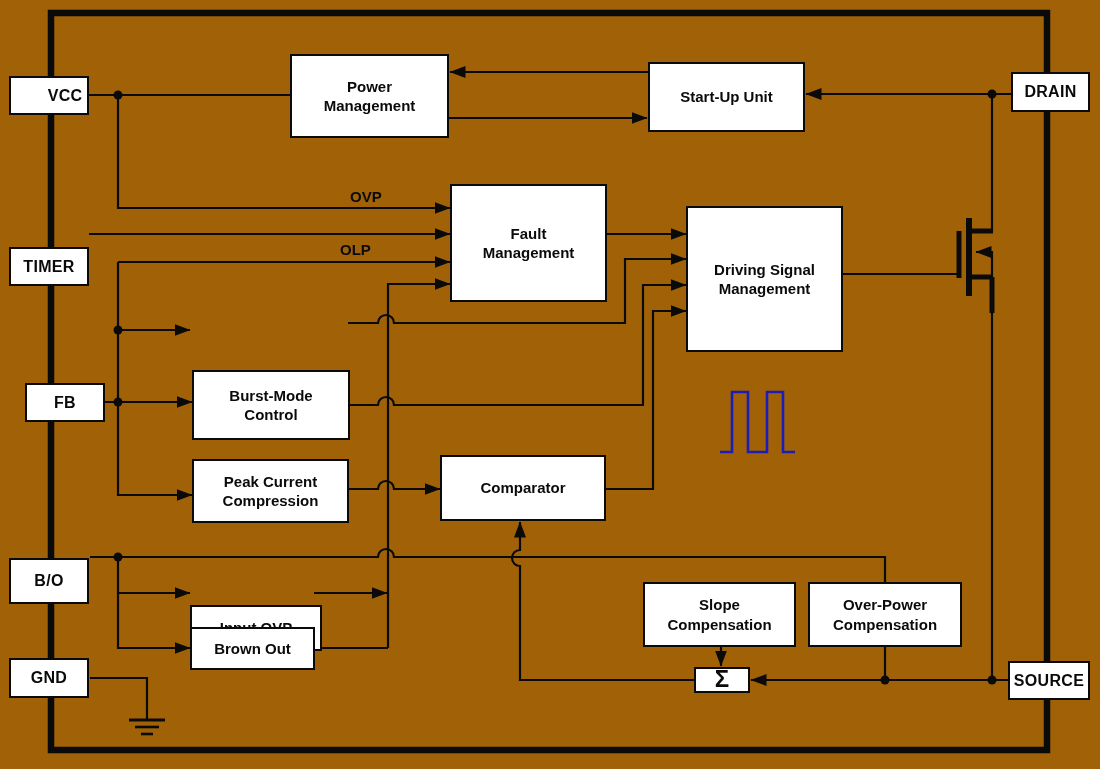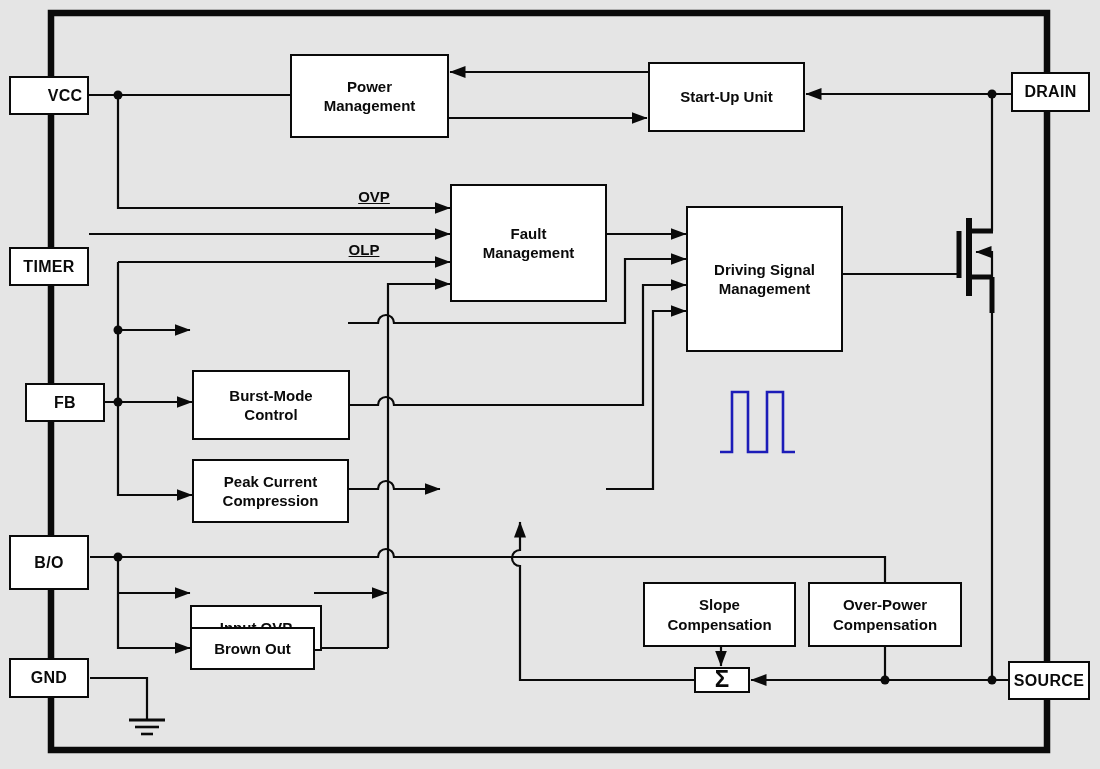--- a/index.html
+++ b/index.html
@@ -1,34 +1,34 @@
 <!DOCTYPE html>
 <html><head>
 <meta charset="utf-8">
 <style>
   html,body{margin:0;padding:0;background:#ffffff;}
   .stage{
-    position:relative;width:1100px;height:769px;background:#e5e5e5;overflow:hidden;
+    position:relative;width:1100px;height:769px;background:#a16207;overflow:hidden;
     font-family:"Liberation Sans","DejaVu Sans",sans-serif;color:#0a0a0a;
   }
   .stage svg{position:absolute;left:0;top:0;z-index:1;}
   .block{
     position:absolute;z-index:2;box-sizing:border-box;
     background:#ffffff;border:2.5px solid #0a0a0a;
     display:flex;align-items:center;justify-content:center;text-align:center;
     font-weight:bold;font-size:15px;line-height:1.28;white-space:pre-line;
   }
   .pin{
     position:absolute;z-index:3;box-sizing:border-box;
     background:#ffffff;border:2.5px solid #0a0a0a;
     display:flex;align-items:center;justify-content:center;
     font-weight:bold;font-size:16px;letter-spacing:0.3px;
   }
   .netlabel{
-    position:absolute;z-index:2;font-weight:bold;font-size:15px;text-align:center;text-decoration:underline;
+    position:absolute;z-index:2;font-weight:bold;font-size:15px;
   }
   .sigma{
     font-size:24px;font-weight:bold;line-height:1;padding-bottom:3px;
   }
 </style>
 </head>
 <body>
 
 <div class="stage">
 
@@ -125,20 +125,23 @@
 Management</span>
   </div>
   <div class="block" style="left:192px;top:370px;width:158px;height:70px;">
     <span>Burst-Mode
 Control</span>
   </div>
   <div class="block" style="left:192px;top:459px;width:157px;height:64px;">
     <span>Peak Current
 Compression</span>
   </div>
+  <div class="block" style="left:440px;top:455px;width:166px;height:66px;">
+    <span>Comparator</span>
+  </div>
   <div class="block" style="left:190px;top:571px;width:132px;height:46px;margin-top:34px;">
     <span>Input OVP</span>
   </div>
   <div class="block" style="left:190px;top:627px;width:125px;height:43px;">
     <span>Brown Out</span>
   </div>
   <div class="block" style="left:643px;top:582px;width:153px;height:65px;">
     <span>Slope
 Compensation</span>
   </div>
@@ -155,21 +158,21 @@
 
   <div class="pin" style="left:9px;top:76px;width:80px;height:39px;padding-left:32px;">
     <span>VCC</span>
   </div>
   <div class="pin" style="left:9px;top:215px;width:80px;height:39px;margin-top:32px;">
     <span>TIMER</span>
   </div>
   <div class="pin" style="left:9px;top:383px;width:80px;height:39px;margin-left:16px;">
     <span>FB</span>
   </div>
-  <div class="pin" style="left:9px;top:535px;width:80px;height:55px;">
+  <div class="pin" style="left:9px;top:558px;width:80px;height:46px;">
     <span>B/O</span>
   </div>
   <div class="pin" style="left:9px;top:658px;width:80px;height:40px;align-items:center;">
     <span>GND</span>
   </div>
   <div class="pin" style="left:1011px;top:72px;width:79px;height:40px;">
     <span>DRAIN</span>
   </div>
   <div class="pin" style="left:1008px;top:661px;width:82px;height:39px;">
     <span>SOURCE</span>

